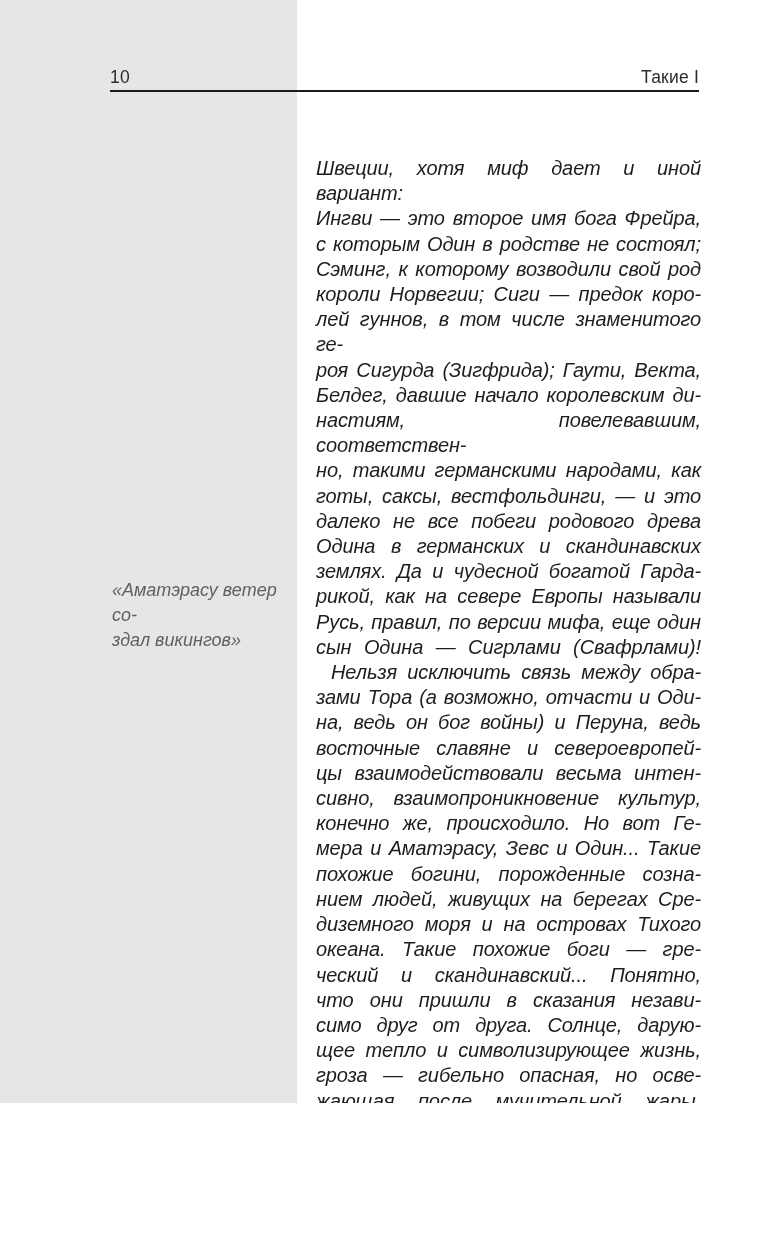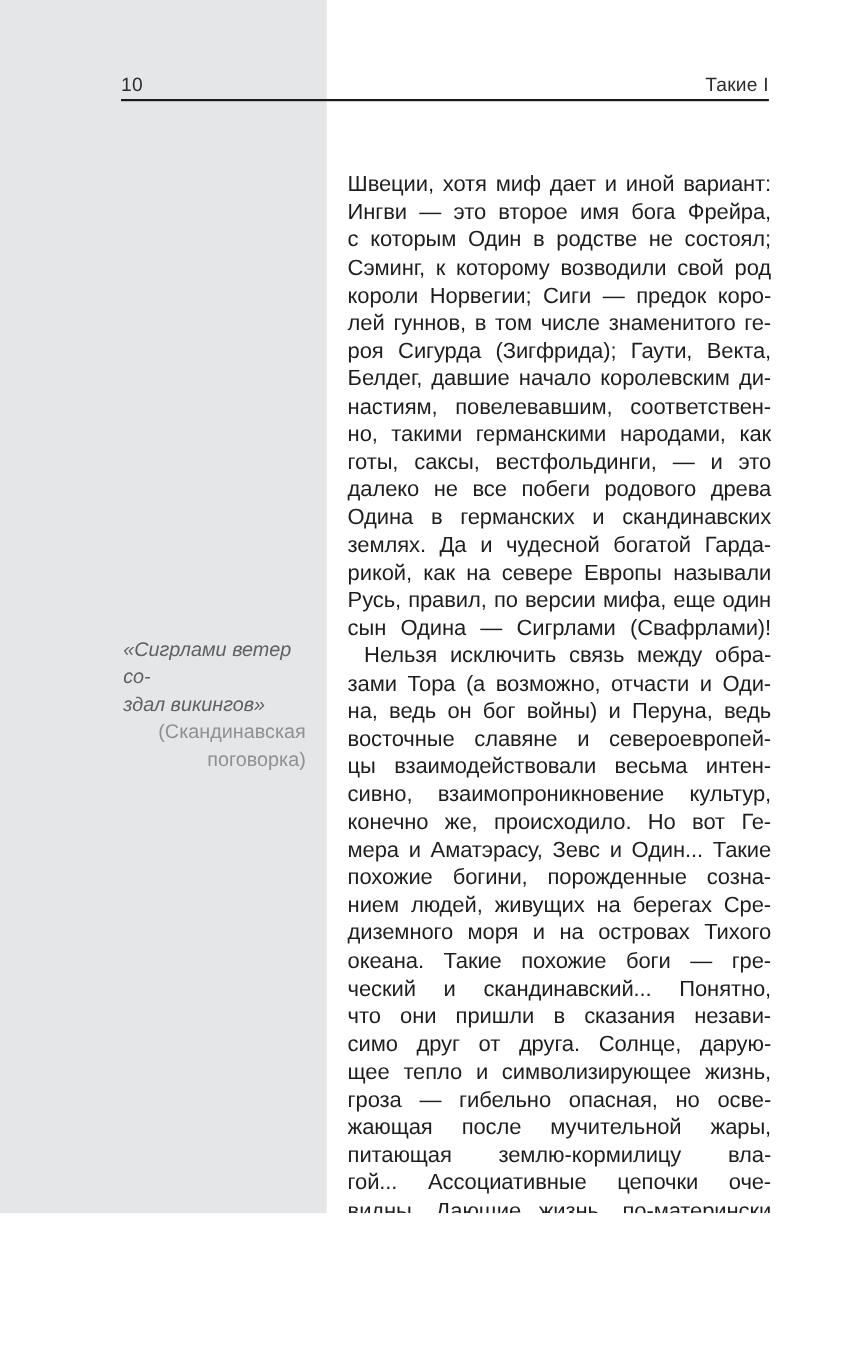--- a/index.html
+++ b/index.html
@@ -66,42 +66,41 @@
     color: #1d1d1f;
     font-size: 20px;
     line-height: 25.2px;
     letter-spacing: -0.1px;
   }
   .para {
     margin: 0;
     white-space: pre-line;
     text-align: justify;
     text-align-last: justify;
+    font-style: italic;
   }
   .para-indent {
     text-indent: 15px;
   }
 </style>
 </head>
 <body>
 
 <div class="page">
 
   <div class="sidebar-bg"></div>
 
   <header class="page-header">
     <span>10</span>
     <span>Такие I</span>
   </header>
 
   <aside class="margin-quote">
-    <div class="quote-text">«Сигрлами ветер со-
+    <div class="quote-text">«Аматэрасу ветер со-
 здал викингов»</div>
-    <div class="quote-attr">(Скандинавская
-поговорка)</div>
   </aside>
 
   <main class="body-text">
     <p class="para">Швеции, хотя миф дает и иной вариант:
 Ингви — это второе имя бога Фрейра,
 с которым Один в родстве не состоял;
 Сэминг, к которому возводили свой род
 короли Норвегии; Сиги — предок коро-
 лей гуннов, в том числе знаменитого ге-
 роя Сигурда (Зигфрида); Гаути, Векта,

